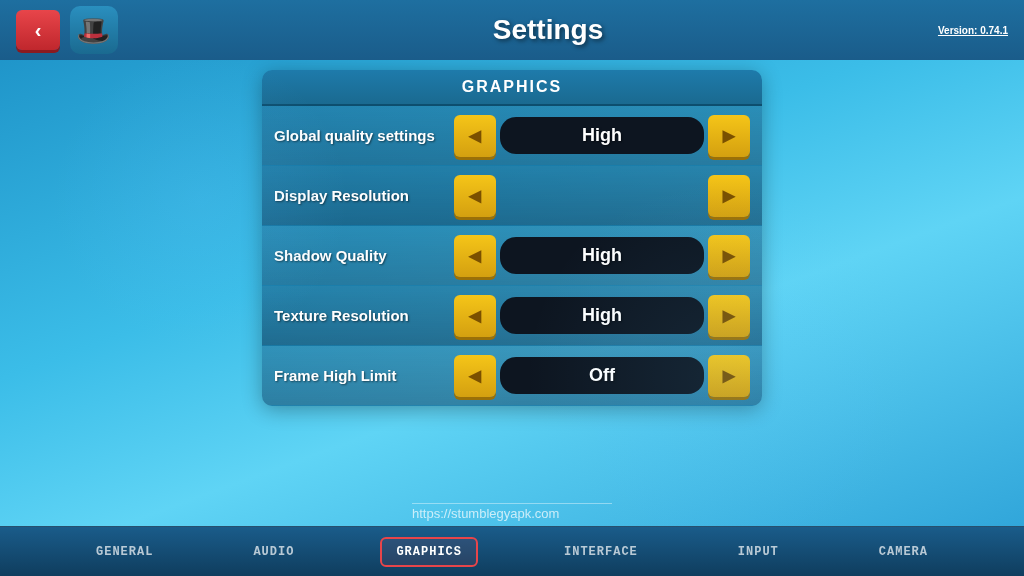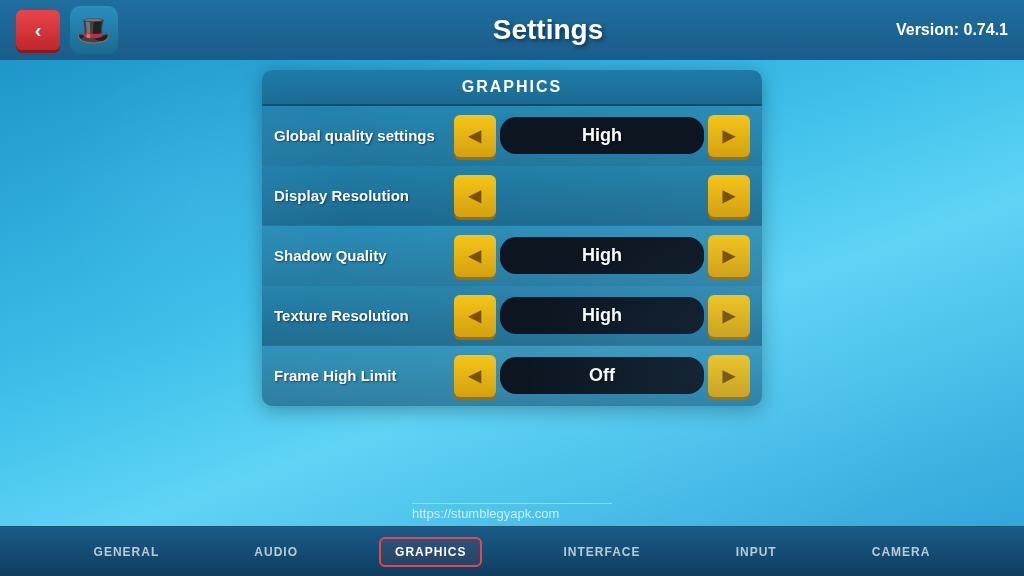--- a/index.html
+++ b/index.html
@@ -64,22 +64,23 @@
       font-size: 28px;
       font-weight: 700;
       text-shadow: 2px 2px 4px rgba(0,0,0,0.5);
       position: absolute;
       left: 50%;
       transform: translateX(-50%);
       margin-left: 36px;
     }
     .version-text {
       color: white;
-      font-size: 16px;
+      font-size: 10px;
       font-weight: bold;
+      text-decoration: underline;
     }
 
     
     .main-content {
       display: flex;
       flex-direction: column;
       align-items: center;
       padding: 10px 0 0 0;
       height: calc(576px - 60px - 50px);
       overflow: hidden;
@@ -322,21 +323,21 @@
       </div>
   </div>
 </div>
 
 <div class="watermark">
   <div class="watermark-line"></div>
   <span>https://stumblegyapk.com</span>
 </div>
 
 <div class="bottom-nav">
-  <div id="nav-items" style="display: flex; align-items: center; width: 932px; justify-content: space-around;">
+  <div id="nav-items" style="display: flex; align-items: center; width: 932px; justify-content: space-around; font-family: Liberation Mono, monospace;">
       <div class="nav-item">GENERAL</div>
       <div class="nav-item">AUDIO</div>
       <div class="nav-item active">GRAPHICS</div>
       <div class="nav-item">INTERFACE</div>
       <div class="nav-item">INPUT</div>
       <div class="nav-item">CAMERA</div>
     </div>
 </div>
 
 </body></html>

